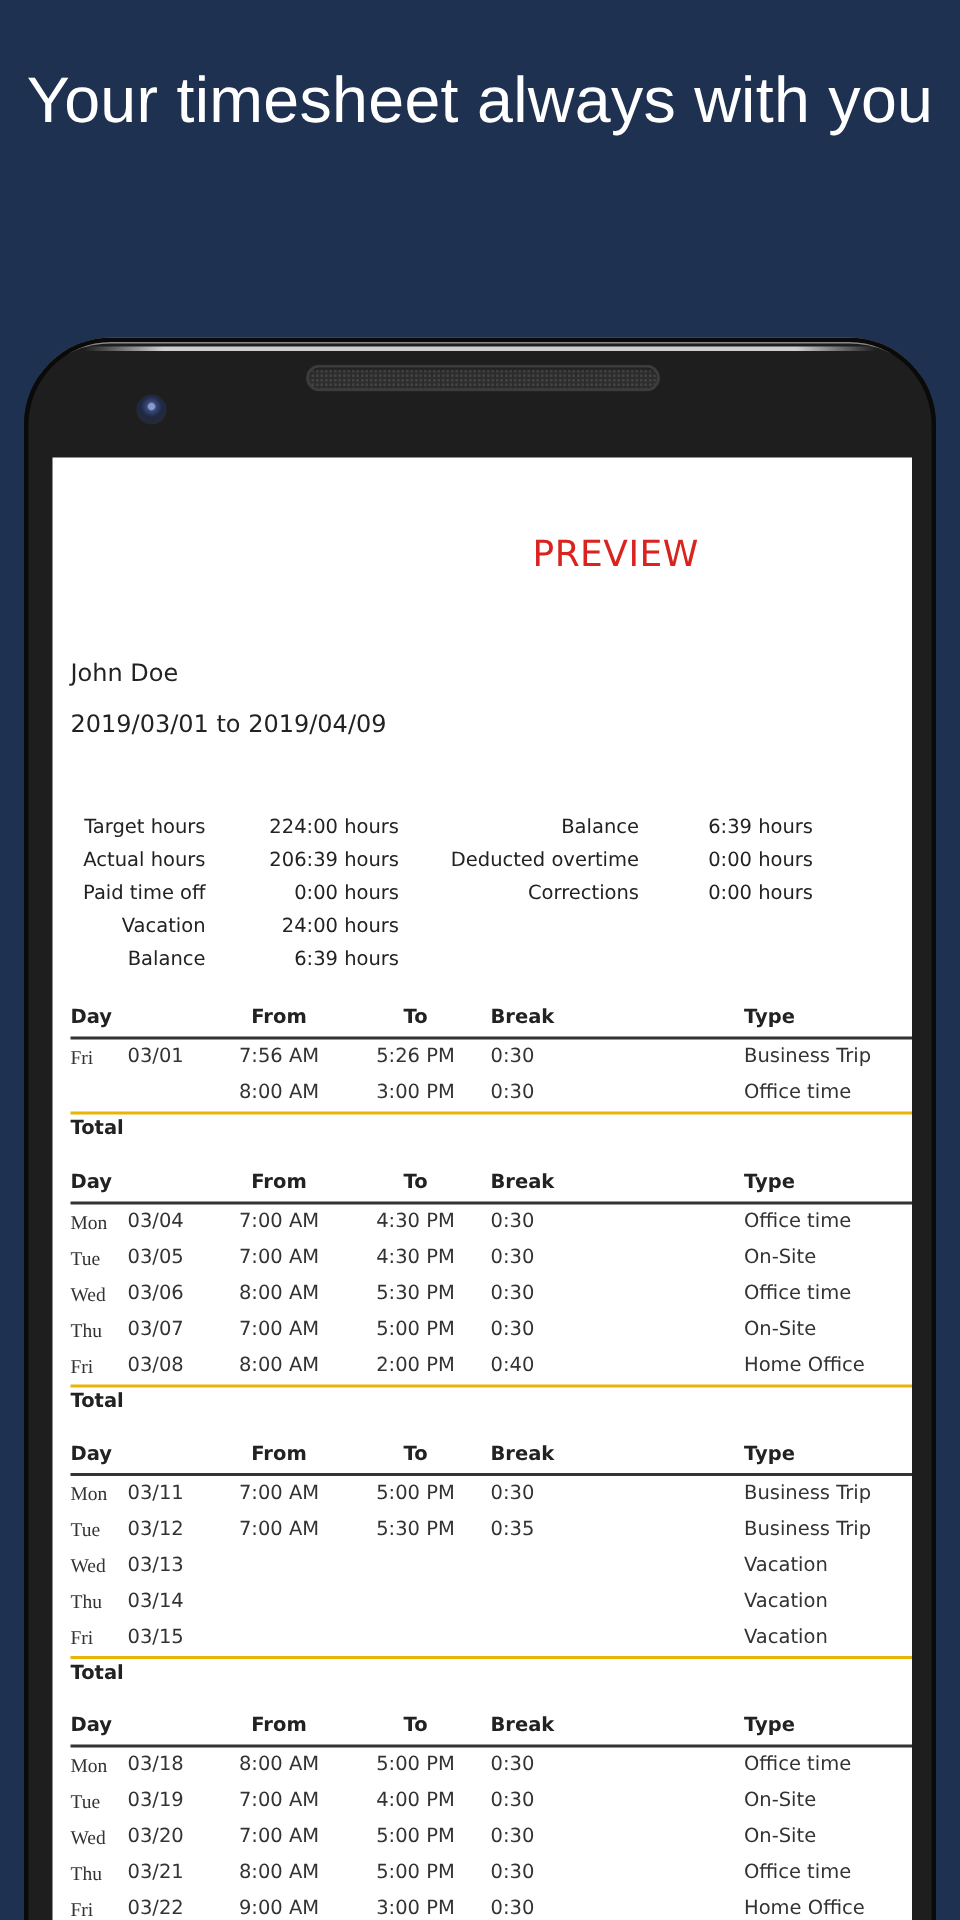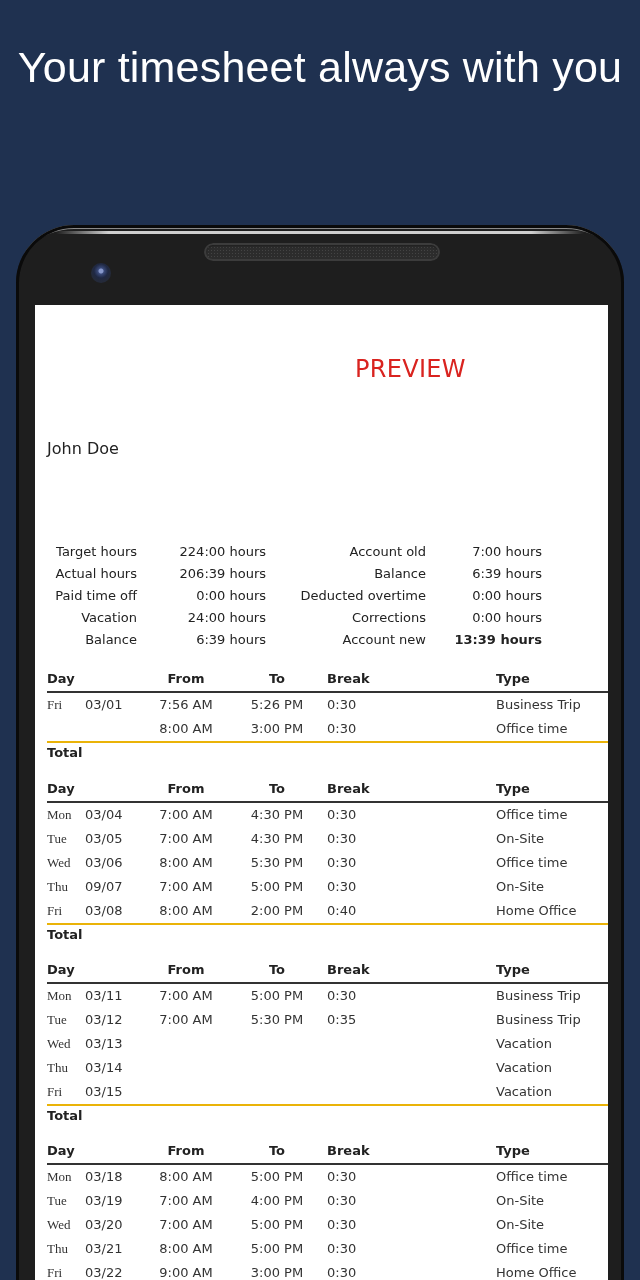--- a/index.html
+++ b/index.html
@@ -108,20 +108,21 @@
 
 <div class="phone">
   <div class="phone-highlight"></div>
   <div class="speaker"></div>
   <div class="camera"></div>
 </div>
 
 <div class="screen">
   <div class="preview">PREVIEW</div>
   <div class="person">John Doe</div>
+  <div class="period">2019/03/01 to 2019/04/09</div>
 
   <div class="summary summary-left">
     <div class="row">
       <span class="lbl">Target hours</span>
       <span class="val">224:00 hours</span>
     </div>
     <div class="row">
       <span class="lbl">Actual hours</span>
       <span class="val">206:39 hours</span>
     </div>
@@ -134,38 +135,30 @@
       <span class="val">24:00 hours</span>
     </div>
     <div class="row">
       <span class="lbl">Balance</span>
       <span class="val">6:39 hours</span>
     </div>
   </div>
 
   <div class="summary summary-right">
     <div class="row">
-      <span class="lbl">Account old</span>
-      <span class="val">7:00 hours</span>
-    </div>
-    <div class="row">
       <span class="lbl">Balance</span>
       <span class="val">6:39 hours</span>
     </div>
     <div class="row">
       <span class="lbl">Deducted overtime</span>
       <span class="val">0:00 hours</span>
     </div>
     <div class="row">
       <span class="lbl">Corrections</span>
       <span class="val">0:00 hours</span>
-    </div>
-    <div class="row">
-      <span class="lbl">Account new</span>
-      <span class="val bold">13:39 hours</span>
     </div>
   </div>
 
   <div class="week" style="top:362px;">
     <div class="hdr">
       <span class="c-daylbl">Day</span>
       <span class="c-from">From</span>
       <span class="c-to">To</span>
       <span class="c-break">Break</span>
       <span class="c-gap"></span>
@@ -225,21 +218,21 @@
       <span class="c-day">Wed</span>
       <span class="c-date">03/06</span>
       <span class="c-from">8:00 AM</span>
       <span class="c-to">5:30 PM</span>
       <span class="c-break">0:30</span>
       <span class="c-gap"></span>
       <span class="c-type">Office time</span>
     </div>
     <div class="r">
       <span class="c-day">Thu</span>
-      <span class="c-date">09/07</span>
+      <span class="c-date">03/07</span>
       <span class="c-from">7:00 AM</span>
       <span class="c-to">5:00 PM</span>
       <span class="c-break">0:30</span>
       <span class="c-gap"></span>
       <span class="c-type">On-Site</span>
     </div>
     <div class="r">
       <span class="c-day">Fri</span>
       <span class="c-date">03/08</span>
       <span class="c-from">8:00 AM</span>

